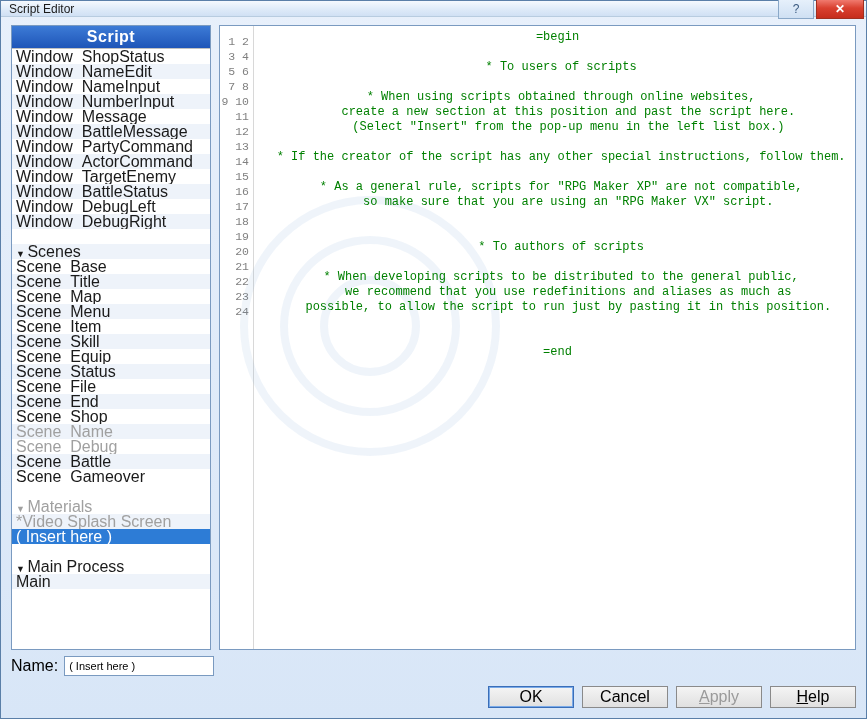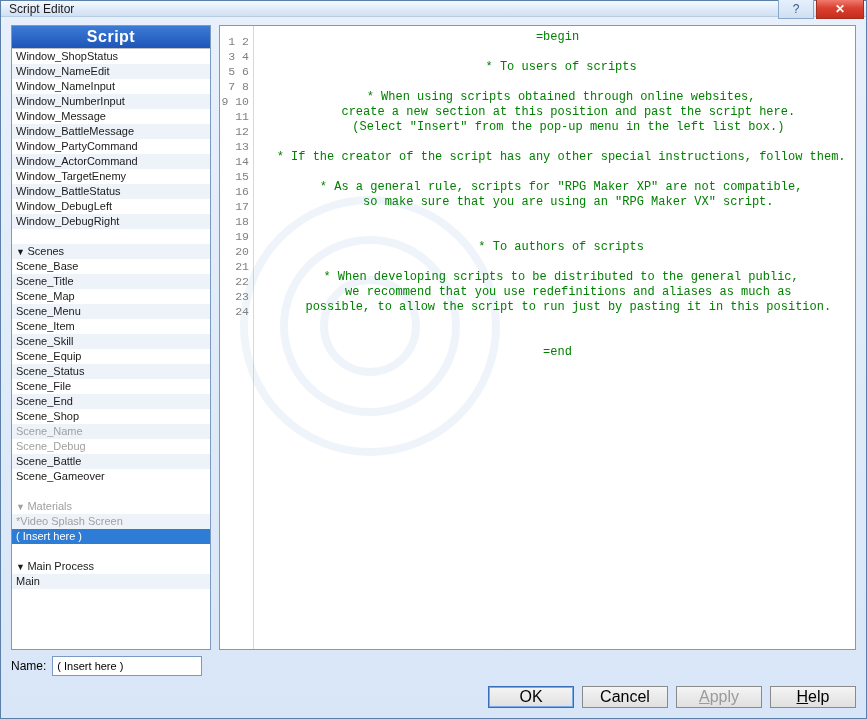--- a/index.html
+++ b/index.html
@@ -69,21 +69,21 @@
 }
 .script-scroll {
   position:absolute; inset:0;
   overflow-y:auto;
 }
 .script-scroll::-webkit-scrollbar { width:16px; }
 .script-scroll::-webkit-scrollbar-track { background:#e8e8e8; border-left:1px solid #ccc;}
 .script-scroll::-webkit-scrollbar-thumb { background:linear-gradient(to right,#dde6f0,#c5d5e8); border:1px solid #96a8c0; border-radius:2px;}
 .list-item {
   height: 15px; line-height:15px; padding-left:4px;
-  font-size:11px; color:#1a1a1a;
+  font-size:16px; color:#1a1a1a;
   white-space:nowrap; overflow:hidden;
   cursor:default;
 }
 .list-item.alt { background:#eef3fa; }
 .list-item.dim { color:#a0a0a0; }
 .list-item.header { font-weight:normal; }
 .list-item.header::before { content:"▼ "; font-size:9px;}
 .list-item.dimheader { color:#a0a0a0;}
 .list-item.dimheader::before { content:"▼ "; font-size:9px;}
 .list-item.selected { background:#2d7cd6; color:#fff;}
@@ -125,21 +125,21 @@
   pointer-events:none;
   opacity:0.10;
   color:#4a7ab0;
 }
 .watermark .circ {
   position:absolute; border:8px solid #6a9ad0; border-radius:50%;
 }
 .bottom-left {
   display:flex; align-items:center; gap:6px;
 }
-.name-label { font-size:12px; }
+.name-label { font-size:16px; }
 .name-input {
   width:150px; height:20px; padding:1px 4px;
   border:1px solid #7a9ac0; font-size:11px;
   background:#fff;
 }
 .button-row {
   display:flex; justify-content:flex-end; gap:8px;
   padding-top:4px;
 }
 .btn {

